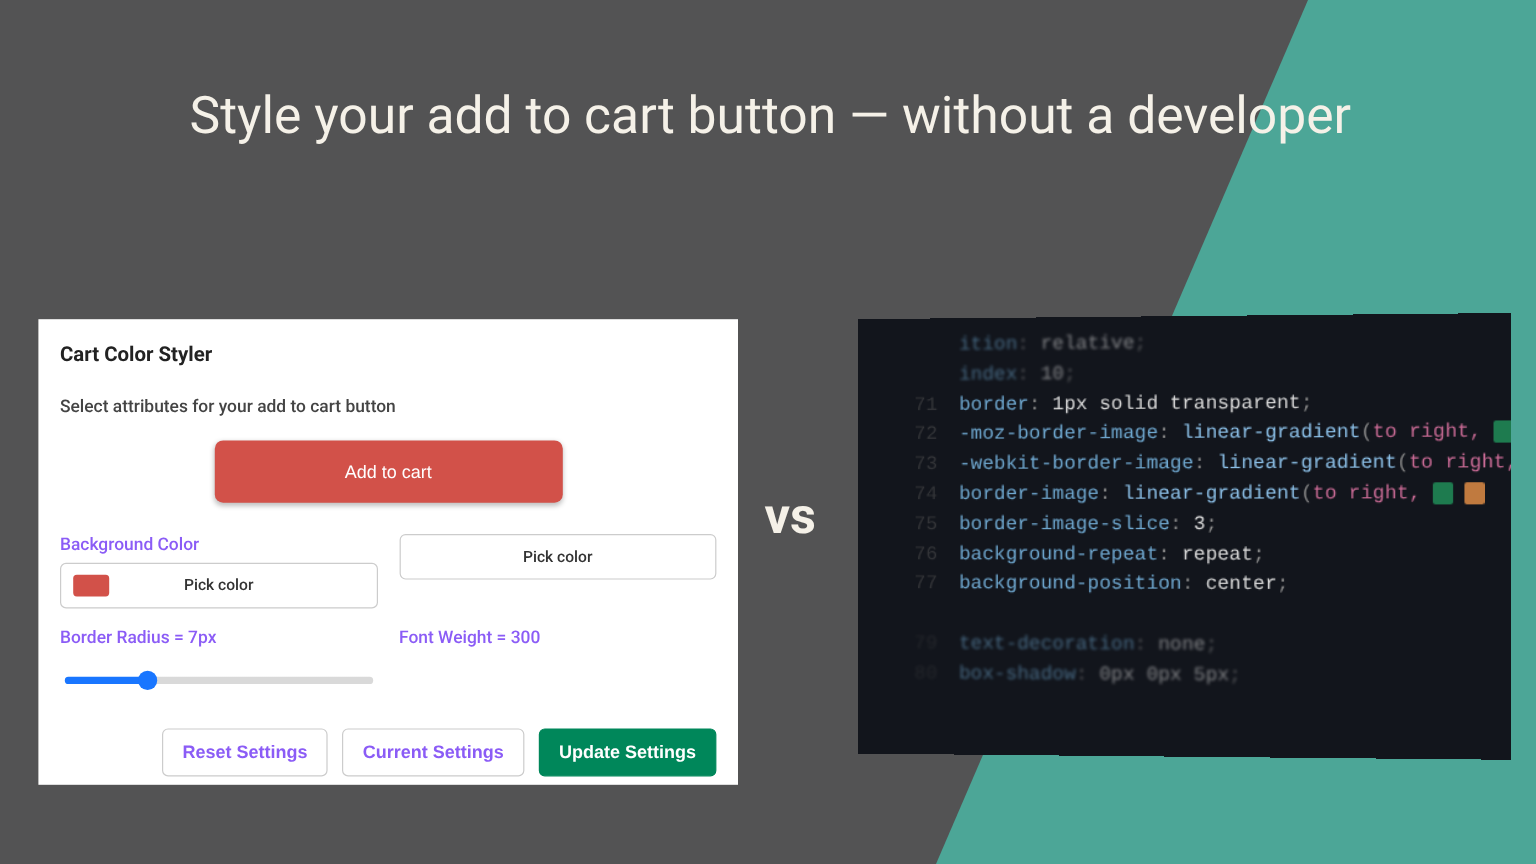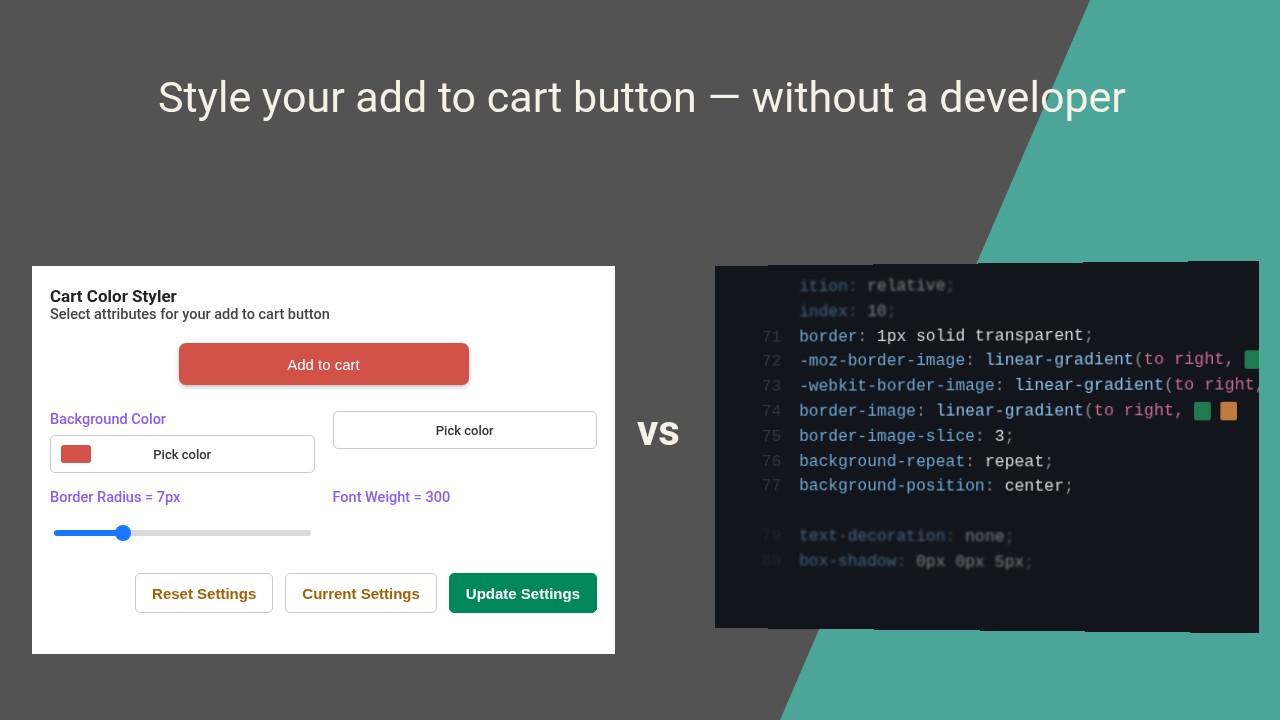--- a/index.html
+++ b/index.html
@@ -47,32 +47,33 @@
   width: 583px;
   height: 388px;
   background: #fff;
   padding: 20px 18px 18px 18px;
   z-index: 2;
 }
 .styler-title {
   font-size: 17px;
   font-weight: 700;
   color: #222;
+  margin-bottom: 24px;
 }
 .styler-subtitle {
   font-size: 14.5px;
   font-weight: 500;
   color: #444;
   margin-bottom: 20px;
 }
 .cart-btn {
   display: block;
   margin: 0 auto 26px auto;
   width: 290px;
-  height: 42px;
+  height: 52px;
   background: #d25149;
   color: #fff;
   border: none;
   border-radius: 7px;
   font-size: 15px;
   font-weight: 500;
   box-shadow: 0 2px 4px rgba(0,0,0,0.25);
   cursor: pointer;
 }
 .controls-row {
@@ -174,21 +175,21 @@
   height: 40px;
   padding: 0 16px;
   border-radius: 5px;
   font-size: 15px;
   font-weight: 600;
   cursor: pointer;
 }
 .btn-outline {
   background: #fff;
   border: 1px solid #ccc;
-  color: #a16207;
+  color: #8b5cf6;
 }
 .btn-primary {
   background: #00875a;
   border: 1px solid #00875a;
   color: #fff;
 }
 .code-panel {
   position: absolute;
   top: 266px;
   left: 715px;

